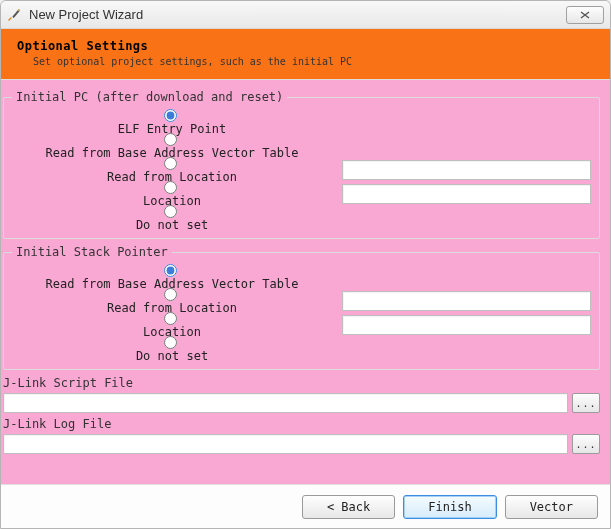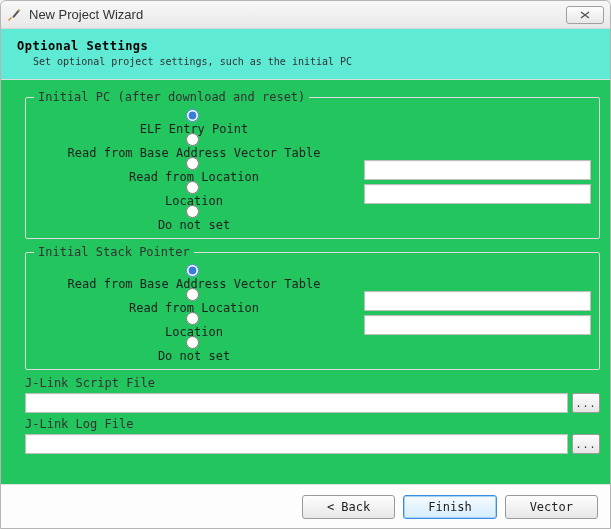--- a/index.html
+++ b/index.html
@@ -42,30 +42,30 @@
   border: 1px solid #a0a0a0;
   border-radius: 3px;
   background: linear-gradient(#fdfdfd, #e7e7e7);
   display: flex; align-items: center; justify-content: center;
   font-family: "Segoe UI", sans-serif;
   font-size: 11px;
   color: #555;
 }
 .header {
   padding: 10px 16px 12px 16px;
-  background: #5eead4;
+  background: #f97316;
   border-bottom: 1px solid #ddd;
 }
 .header .h1 { font-weight: bold; font-size: 12px; letter-spacing: 0.5px; }
 .header .h2 { margin-top: 3px; padding-left: 16px; font-size: 10px; color: #333; }
 .content {
   flex: 1;
-  padding: 4px 10px 6px 24px;
+  padding: 4px 10px 6px 2px;
   overflow: hidden;
-  background: #22c55e;
+  background: #f9a8d4;
 }
 fieldset {
   border: 1px solid #dcdcdc;
   border-radius: 2px;
   margin: 6px 0 6px 0;
   padding: 6px 8px 8px 8px;
 }
 legend {
   padding: 0 4px;
   color: #333;

